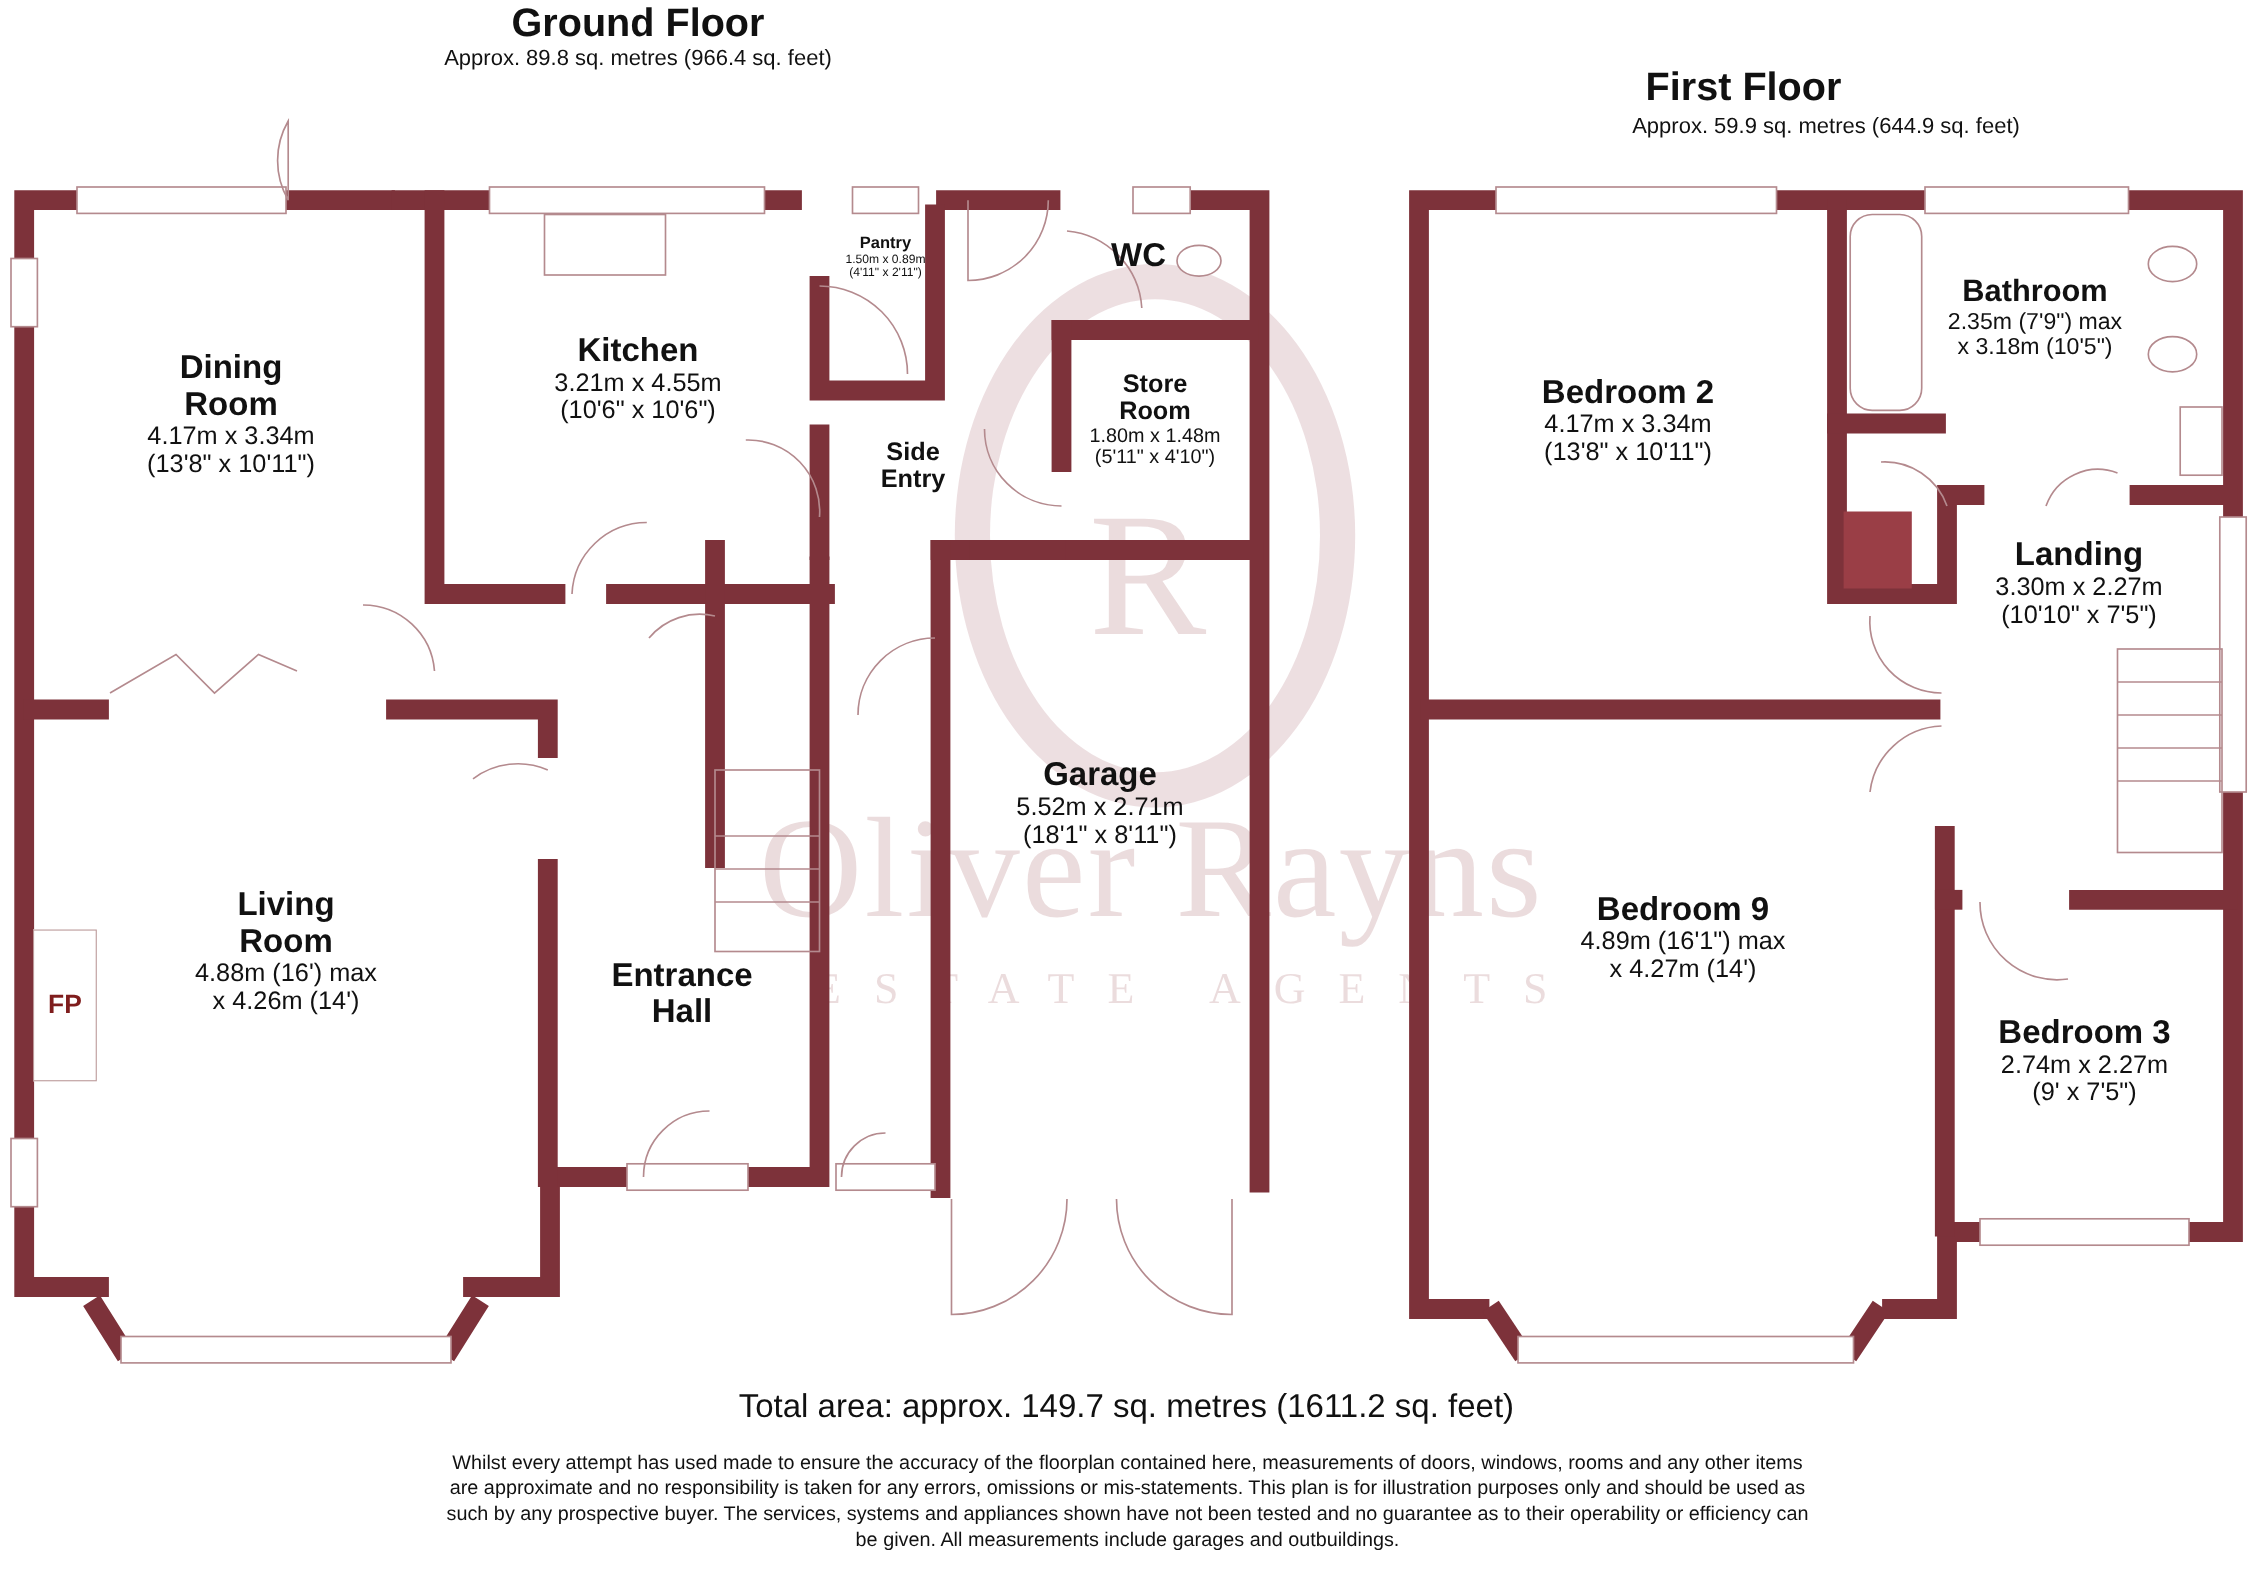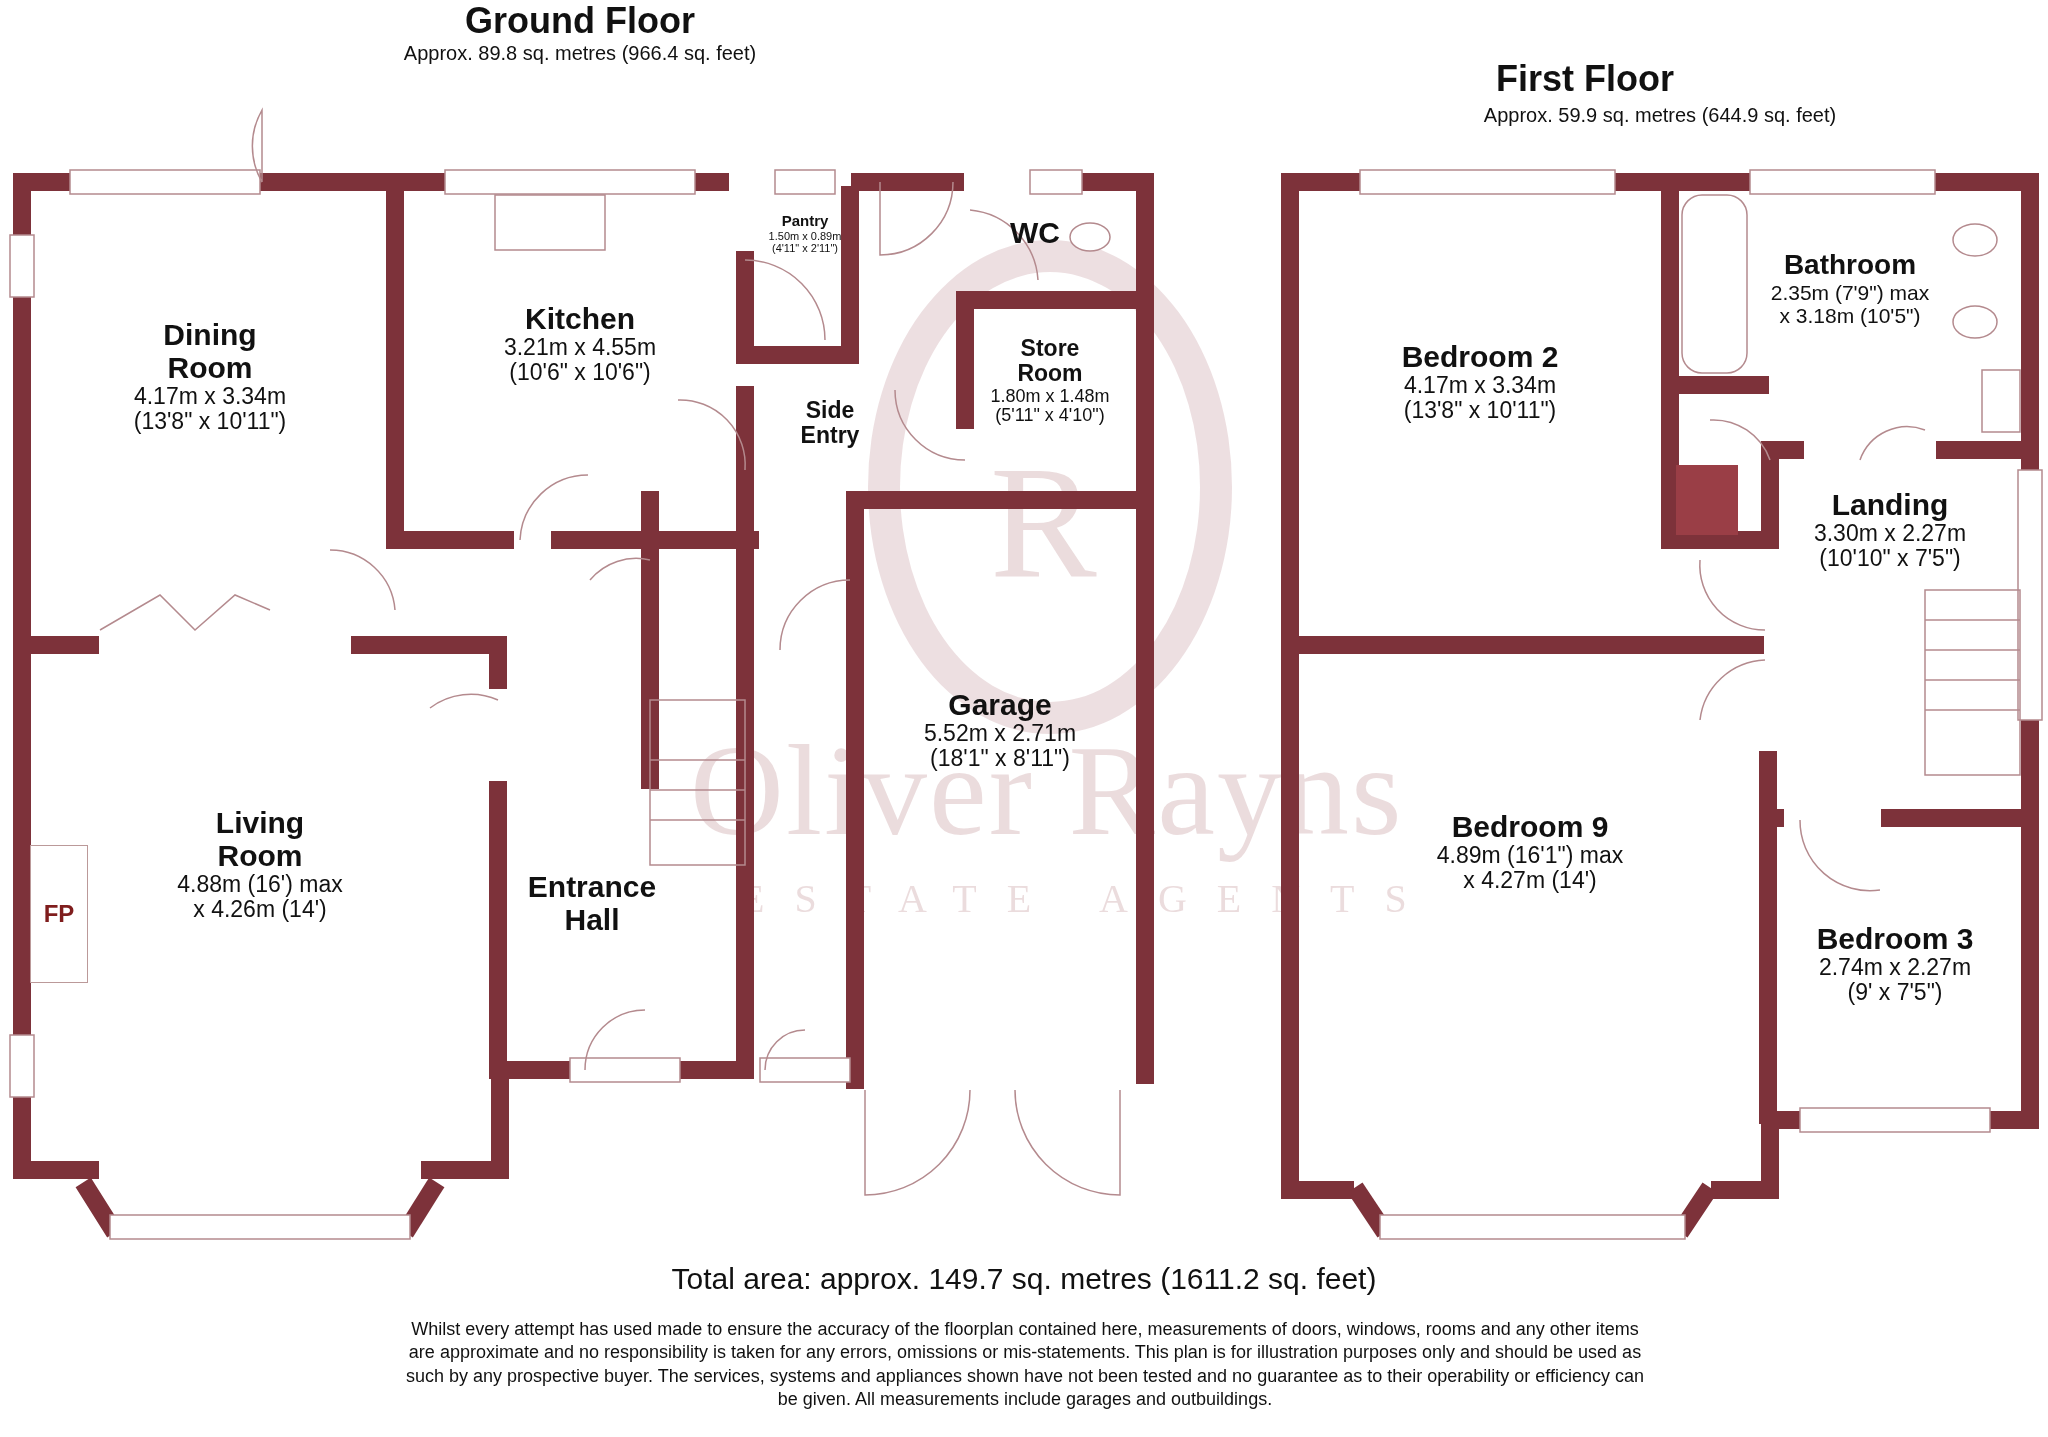--- a/index.html
+++ b/index.html
@@ -177,21 +177,21 @@
 <div class="room" style="left:890px; top:688px; width:220px;">
   <span class="name">Garage</span>
   <span class="dim">5.52m x 2.71m</span>
   <span class="dim">(18'1" x 8'11")</span>
 </div>
 <div class="room" style="left:130px; top:806px; width:260px;">
   <span class="name" style="width:120px; margin:0 auto;">Living Room</span>
   <span class="dim">4.88m (16') max</span>
   <span class="dim">x 4.26m (14')</span>
 </div>
-<div class="room" style="left:492px; top:870px; width:200px;">
+<div class="room" style="left:520px; top:870px; width:200px;">
   <span class="name" style="width:160px; margin:0 auto;">Entrance Hall</span>
 </div>
 
 <div class="room" style="left:1360px; top:340px; width:240px;">
   <span class="name">Bedroom 2</span>
   <span class="dim">4.17m x 3.34m</span>
   <span class="dim">(13'8" x 10'11")</span>
 </div>
 <div class="room small" style="left:1740px; top:250px; width:220px;">
   <span class="name" style="font-size:28px;">Bathroom</span>

